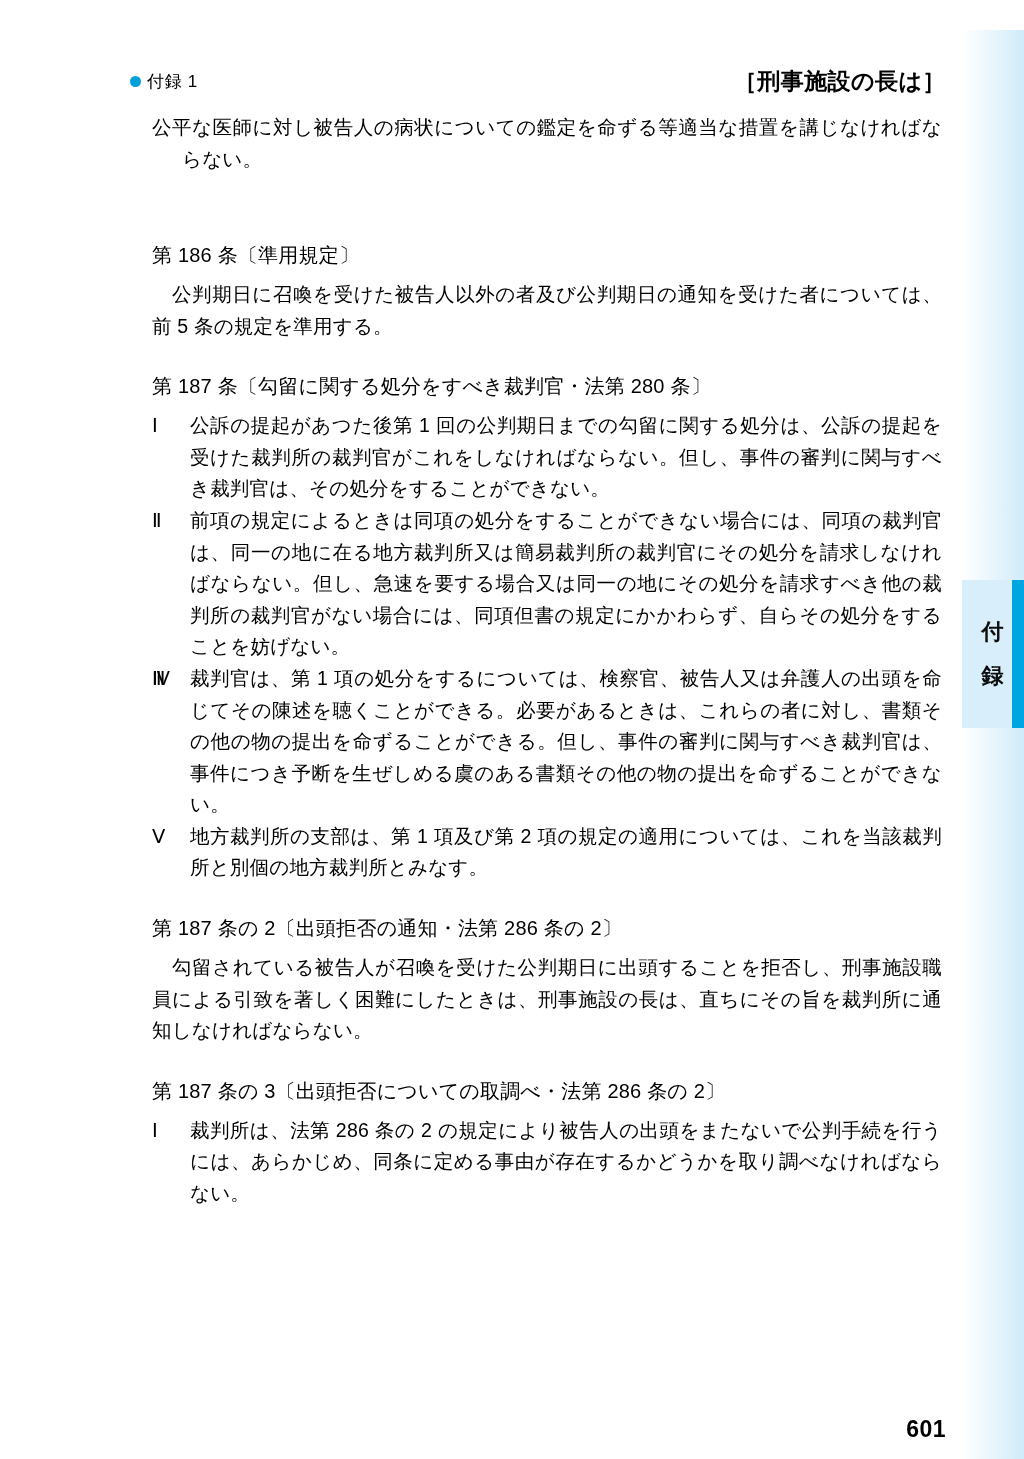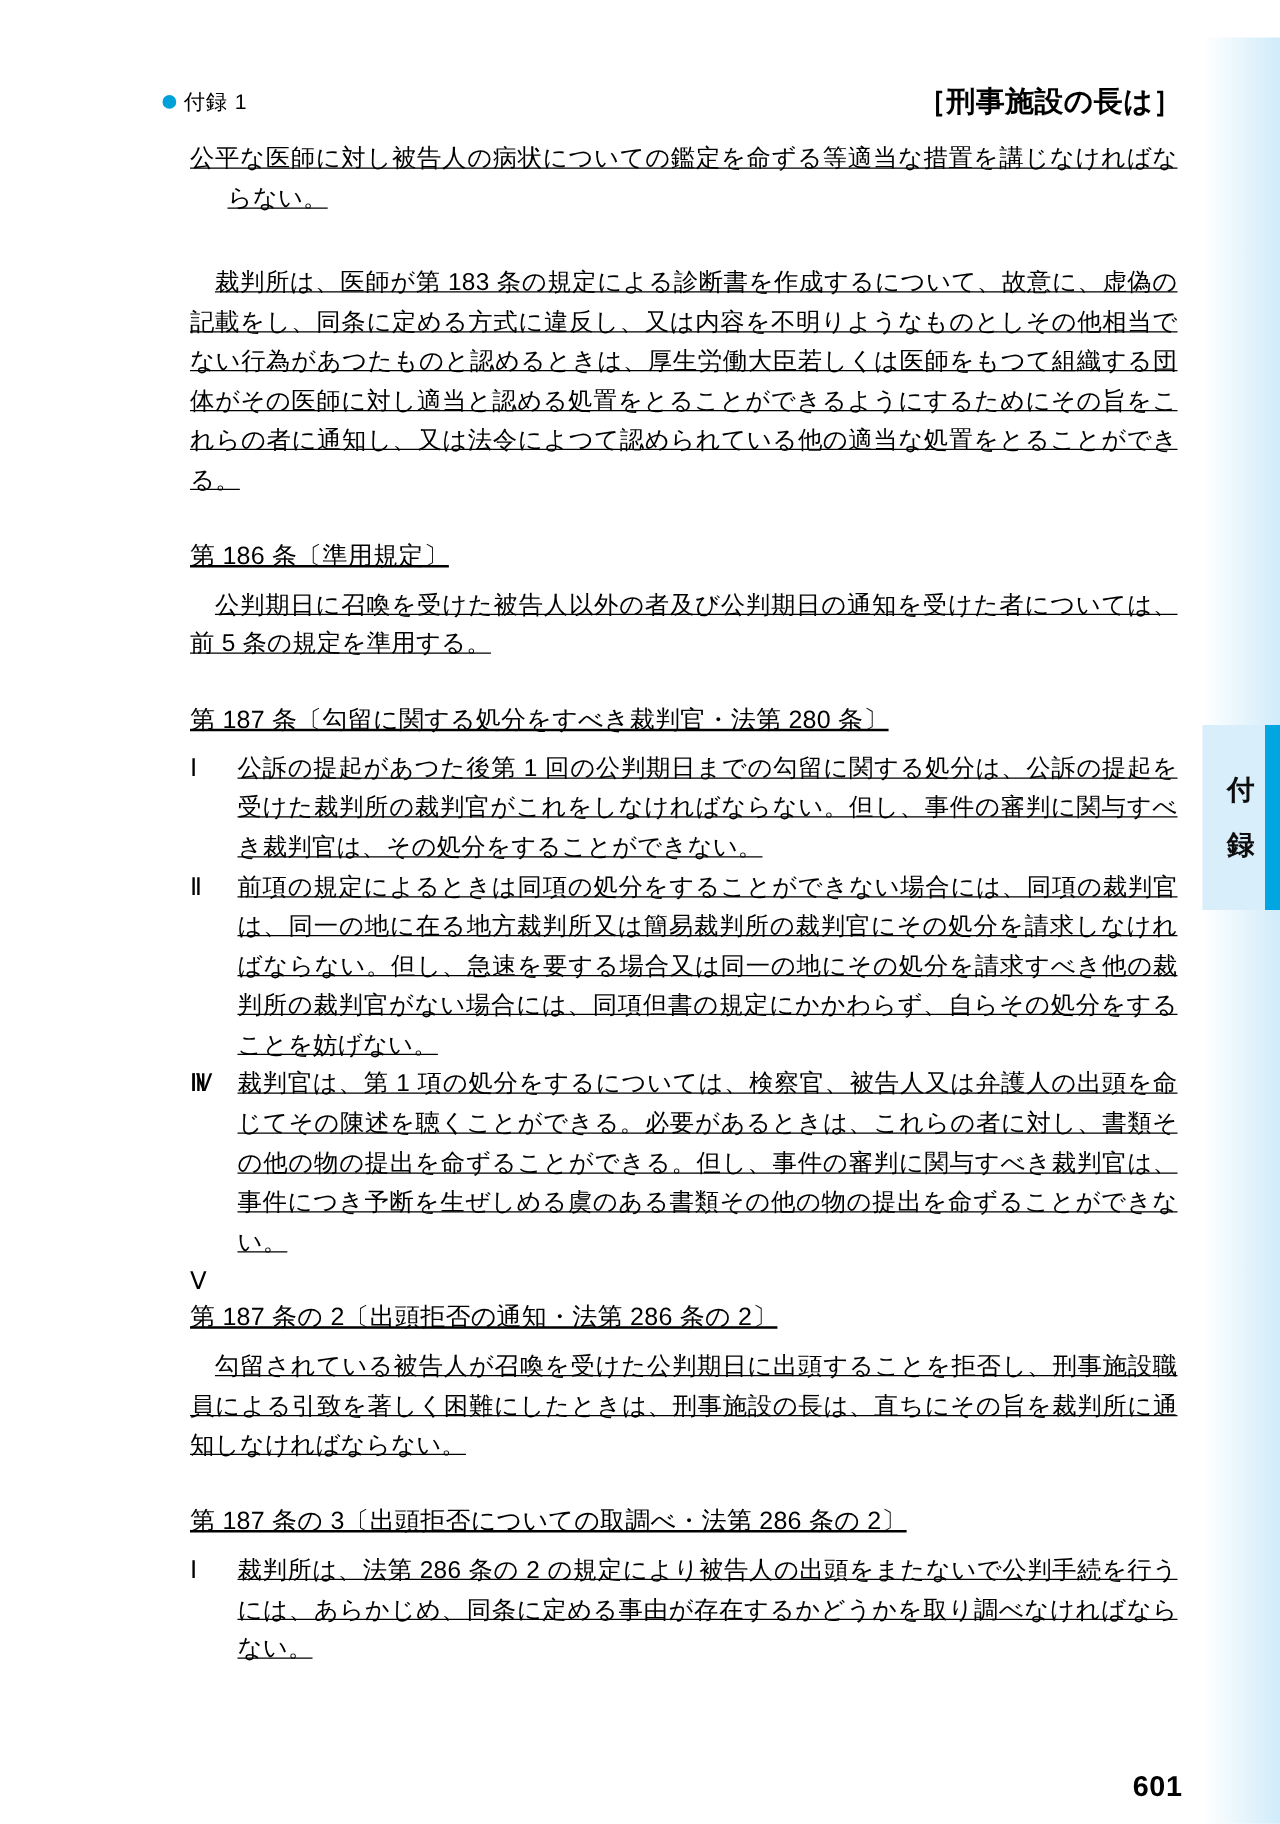--- a/index.html
+++ b/index.html
@@ -59,21 +59,20 @@
     font-weight: bold;
     letter-spacing: 0.02em;
   }
 
   
   .content {
     position: absolute;
     top: 82px;
     left: 152px;
     width: 790px;
-    text-decoration: underline;
   }
 
   .para {
     font-size: 19.5px;
     line-height: 1.62;
     text-align: justify;
     letter-spacing: 0.01em;
     margin: 0;
   }
   .para.indent1 {
@@ -179,21 +178,20 @@
     <span>録</span>
   </div>
   <div class="side-tab-edge"></div>
 
   <div class="content">
 
     <p class="para hanging">公平な医師に対し被告人の病状についての鑑定を命ずる等適当な措置を講じなければならない。</p>
 
     <div class="gap-lg"></div>
     <div class="gap-sm"></div>
-    <p class="para indent1">裁判所は、医師が第 183 条の規定による診断書を作成するについて、故意に、虚偽の記載をし、同条に定める方式に違反し、又は内容を不明りようなものとしその他相当でない行為があつたものと認めるときは、厚生労働大臣若しくは医師をもつて組織する団体がその医師に対し適当と認める処置をとることができるようにするためにその旨をこれらの者に通知し、又は法令によつて認められている他の適当な処置をとることができる。</p>
 
     <div class="gap-lg"></div>
     <p class="heading">第 186 条〔準用規定〕</p>
     <div class="gap-sm"></div>
     <p class="para indent1">公判期日に召喚を受けた被告人以外の者及び公判期日の通知を受けた者については、前 5 条の規定を準用する。</p>
 
     <div class="gap-lg"></div>
     <p class="heading">第 187 条〔勾留に関する処分をすべき裁判官・法第 280 条〕</p>
     <div class="gap-sm"></div>
 
@@ -207,20 +205,21 @@
     </p>
     <p class="item">
       <span class="num">Ⅲ</span>
     </p>
     <p class="item">
       <span class="num">Ⅳ</span>
       <span>裁判官は、第 1 項の処分をするについては、検察官、被告人又は弁護人の出頭を命じてその陳述を聴くことができる。必要があるときは、これらの者に対し、書類その他の物の提出を命ずることができる。但し、事件の審判に関与すべき裁判官は、事件につき予断を生ぜしめる虞のある書類その他の物の提出を命ずることができない。</span>
     </p>
     <p class="item">
       <span class="num">Ⅴ</span>
+      <span>地方裁判所の支部は、第 1 項及び第 2 項の規定の適用については、これを当該裁判所と別個の地方裁判所とみなす。</span>
     </p>
 
     <div class="gap-lg"></div>
     <p class="heading">第 187 条の 2〔出頭拒否の通知・法第 286 条の 2〕</p>
     <div class="gap-sm"></div>
     <p class="para indent1">勾留されている被告人が召喚を受けた公判期日に出頭することを拒否し、刑事施設職員による引致を著しく困難にしたときは、刑事施設の長は、直ちにその旨を裁判所に通知しなければならない。</p>
 
     <div class="gap-lg"></div>
     <p class="heading">第 187 条の 3〔出頭拒否についての取調べ・法第 286 条の 2〕</p>
     <div class="gap-sm"></div>

